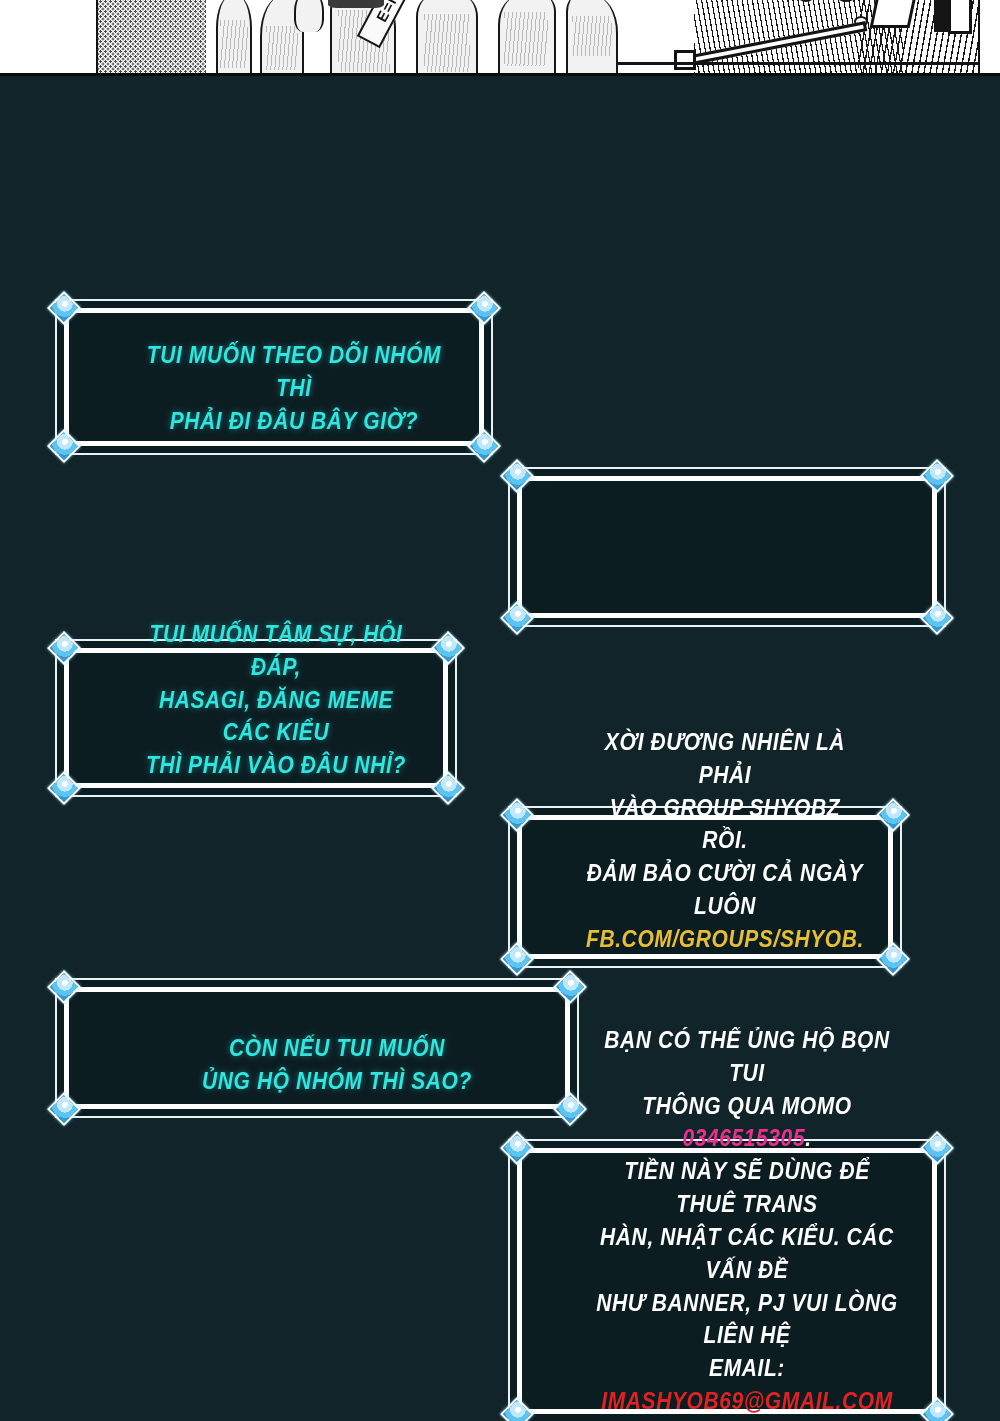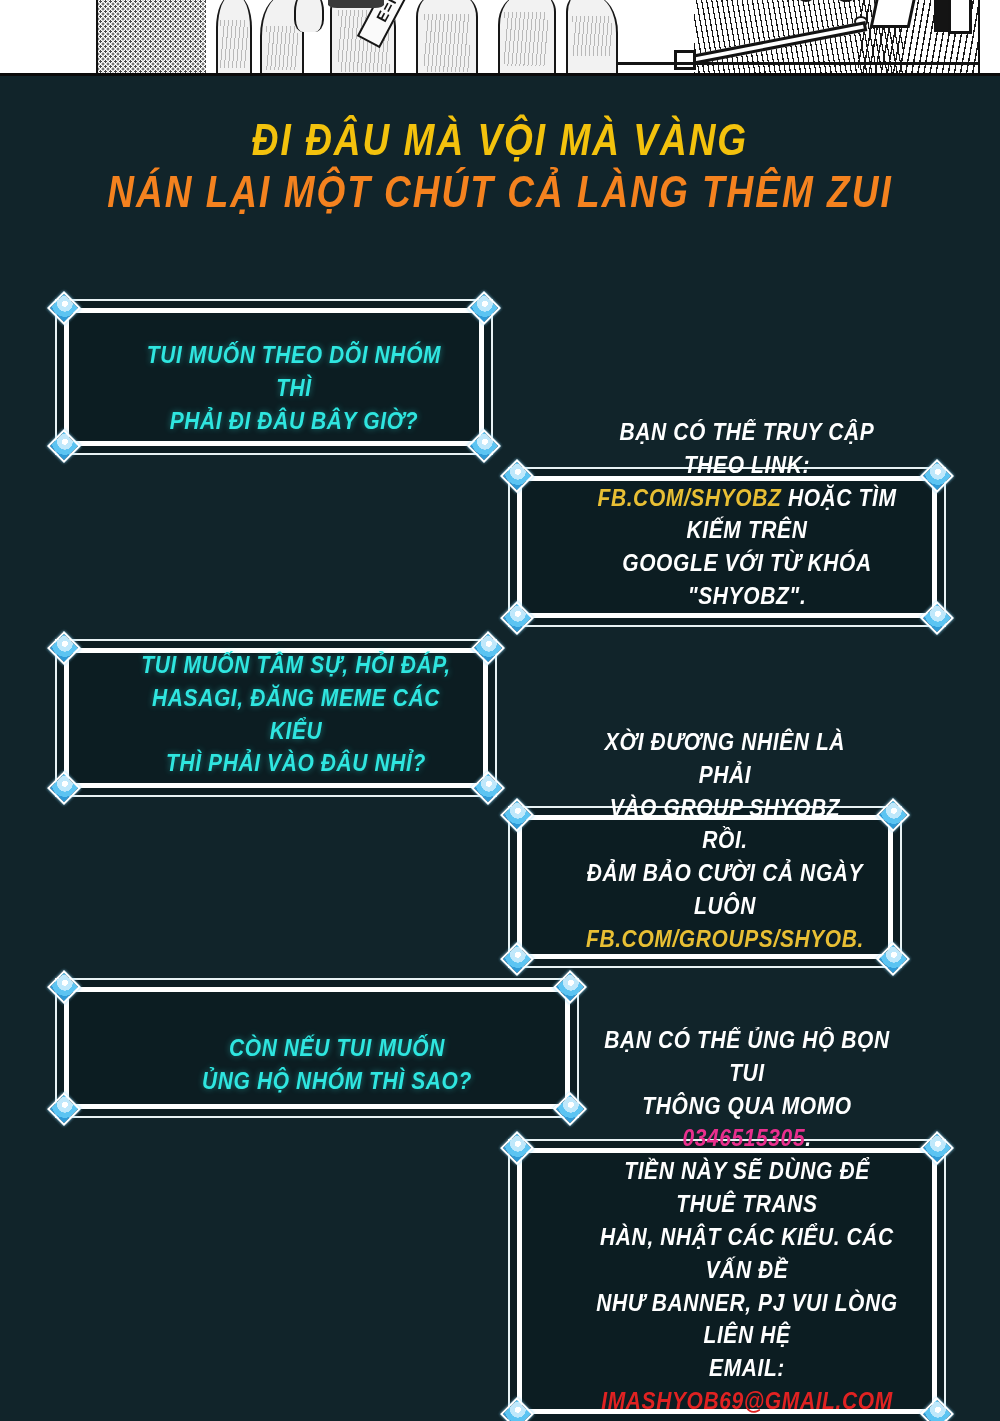--- a/index.html
+++ b/index.html
@@ -214,55 +214,44 @@
       <div class="ink" style="left:836px;top:-10px;width:14px;height:48px;"></div>
       <div class="post" style="left:850px;top:-8px;width:24px;height:48px;"></div>
       <div class="ink" style="left:880px;top:-10px;width:12px;height:52px;"></div>
 
       <div class="ink" style="left:520px;top:68px;width:364px;height:3px;"></div>
     </div>
 
     <div class="strip-bottom-rule"></div>
   </div>
 
-  <div class="headline">
-    <span class="line line1">ĐI ĐÂU MÀ VỘI MÀ VÀNG</span>
-    <span class="line line2">NÁN LẠI MỘT CHÚT CẢ LÀNG THÊM ZUI</span>
-  </div>
 
   <div class="box ask" style="left:55px;  top:299px;  width:438px; height:156px;">
       <div class="frame-outer"></div>
       <div class="frame-inner"></div>
       <div class="box-body">
         <div class="btext">
           <div><span>TUI MUỐN THEO DÕI NHÓM THÌ</span></div>
           <div><span>PHẢI ĐI ĐÂU BÂY GIỜ?</span></div>
         </div>
       </div>
       <div class="gem tl"></div>
       <div class="gem tr"></div>
       <div class="gem bl"></div>
       <div class="gem br"></div>
     </div>
   <div class="box reply" style="left:508px; top:467px;  width:438px; height:160px;">
       <div class="frame-outer"></div>
       <div class="frame-inner"></div>
-      <div class="box-body">
-        <div class="btext">
-          <div><span>BẠN CÓ THỂ TRUY CẬP THEO LINK:</span></div>
-          <div><span class="hl-gold">FB.COM/SHYOBZ</span><span> HOẶC TÌM KIẾM TRÊN</span></div>
-          <div><span>GOOGLE VỚI TỪ KHÓA "SHYOBZ".</span></div>
-        </div>
-      </div>
-      <div class="gem tl"></div>
-      <div class="gem tr"></div>
-      <div class="gem bl"></div>
-      <div class="gem br"></div>
-    </div>
-  <div class="box ask" style="left:55px;  top:639px;  width:442px; height:158px;">
+      <div class="gem tl"></div>
+      <div class="gem tr"></div>
+      <div class="gem bl"></div>
+      <div class="gem br"></div>
+    </div>
+  <div class="box ask" style="left:55px;  top:639px;  width:402px; height:158px;">
       <div class="frame-outer"></div>
       <div class="frame-inner"></div>
       <div class="box-body">
         <div class="btext">
           <div><span>TUI MUỐN TÂM SỰ, HỎI ĐÁP,</span></div>
           <div><span>HASAGI, ĐĂNG MEME CÁC KIỂU</span></div>
           <div><span>THÌ PHẢI VÀO ĐÂU NHỈ?</span></div>
         </div>
       </div>
       <div class="gem tl"></div>

